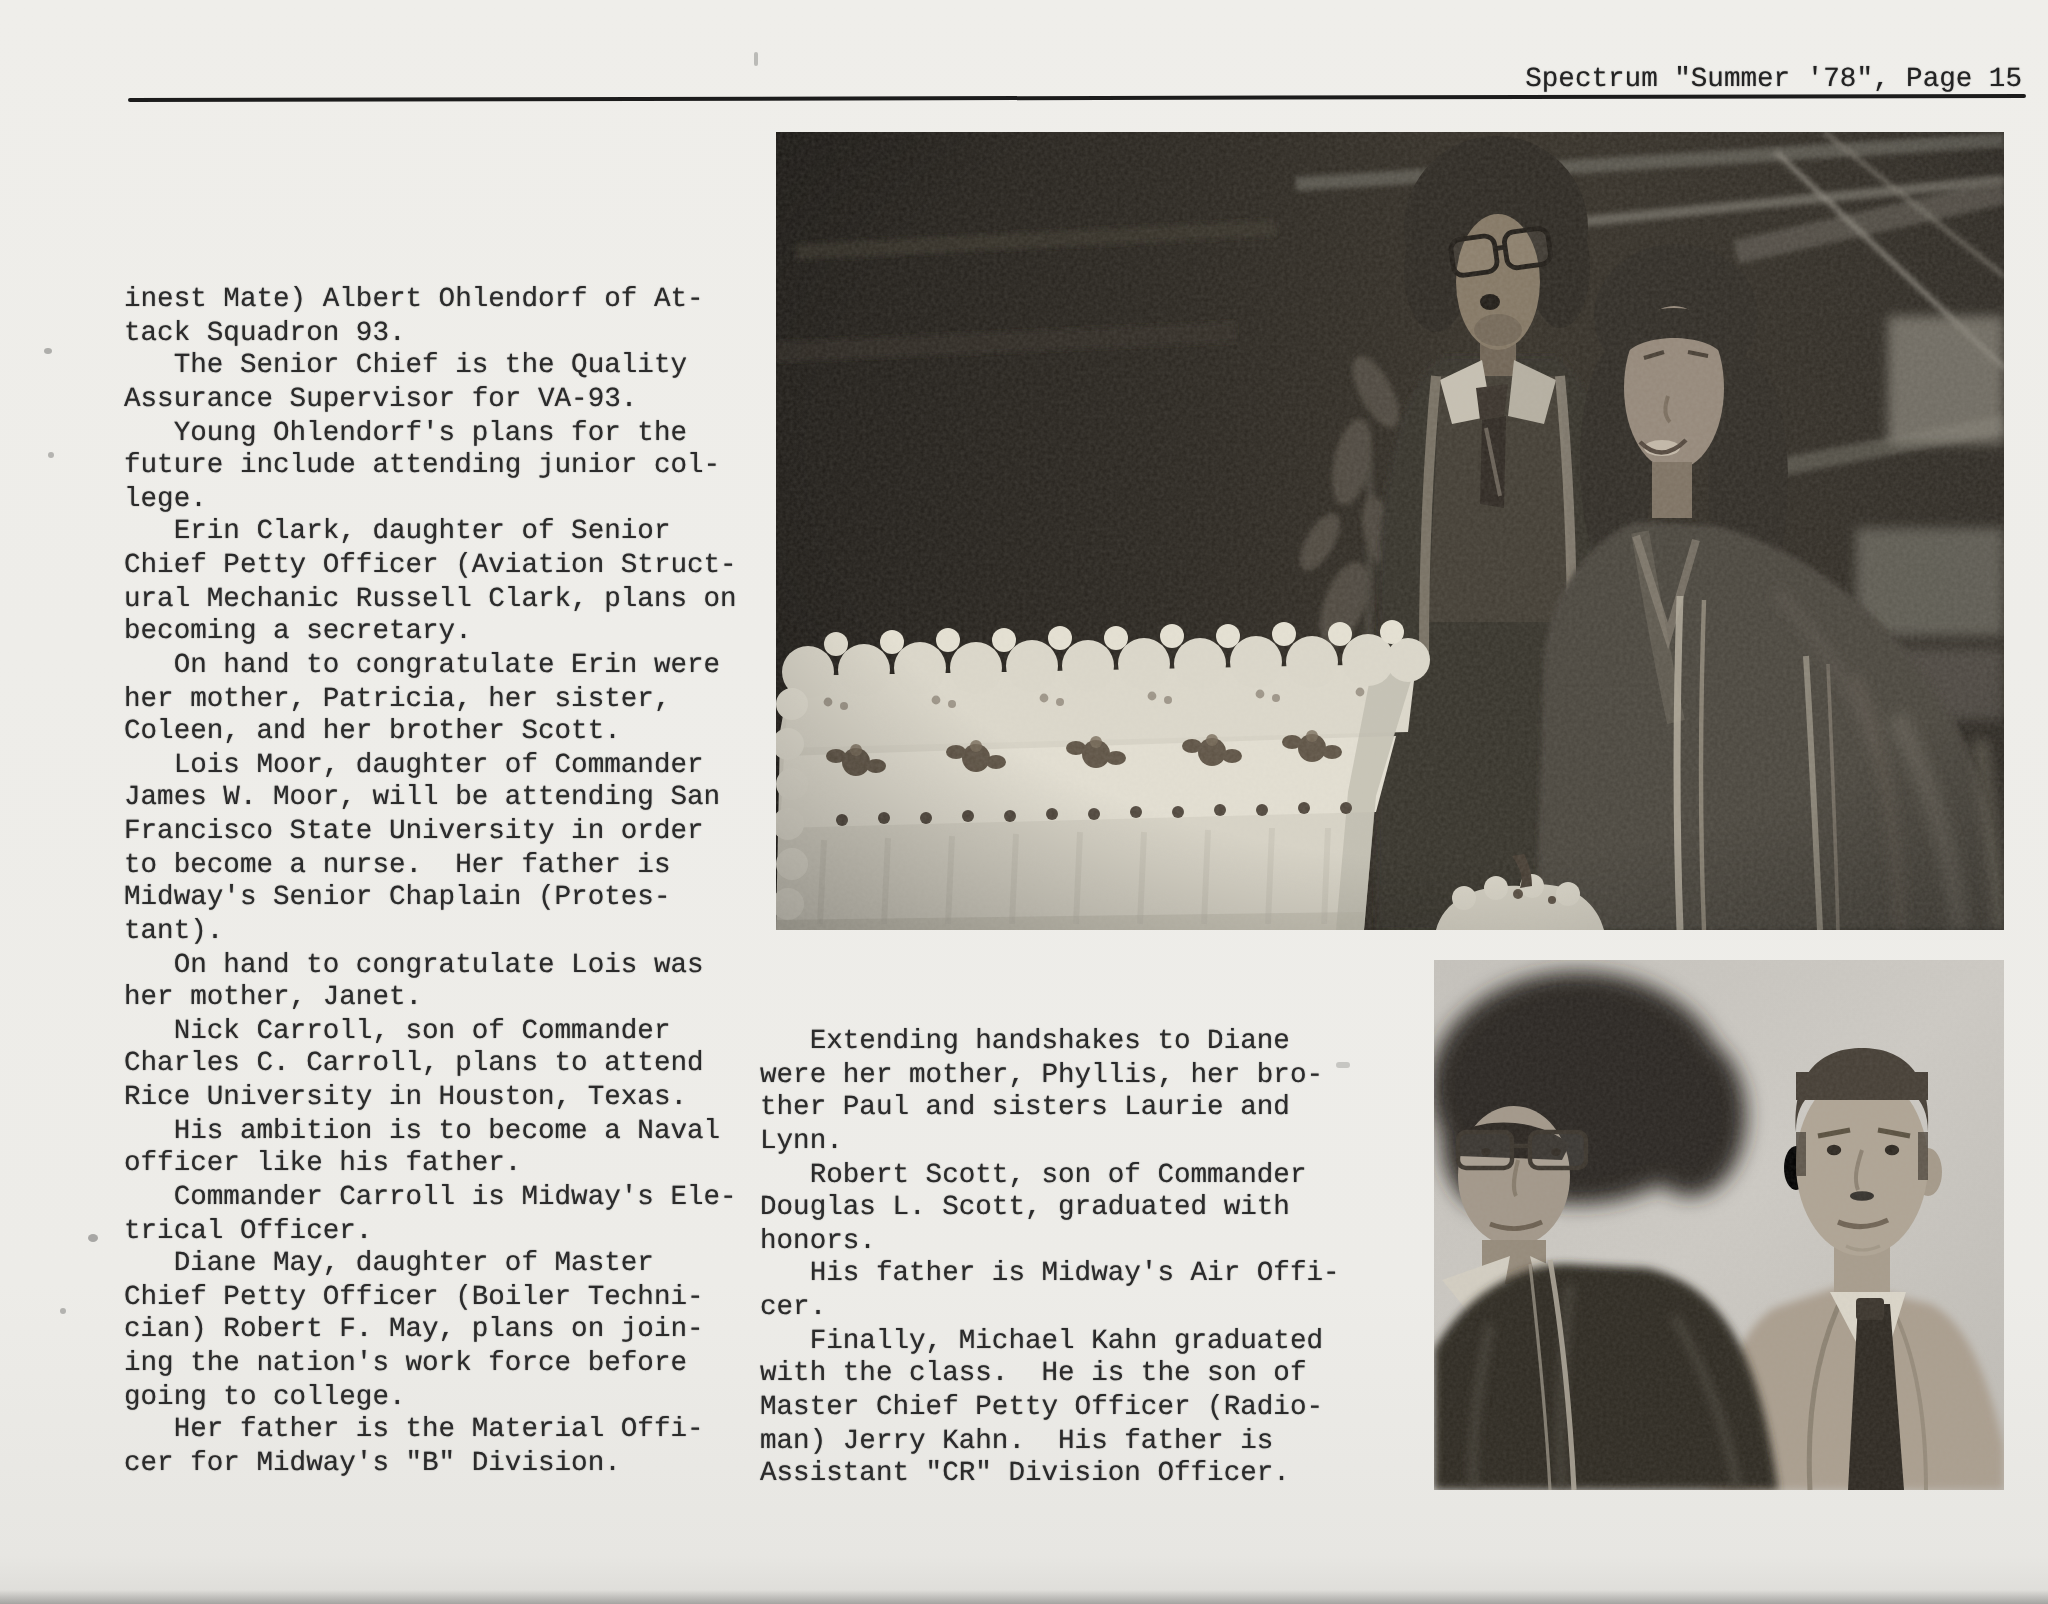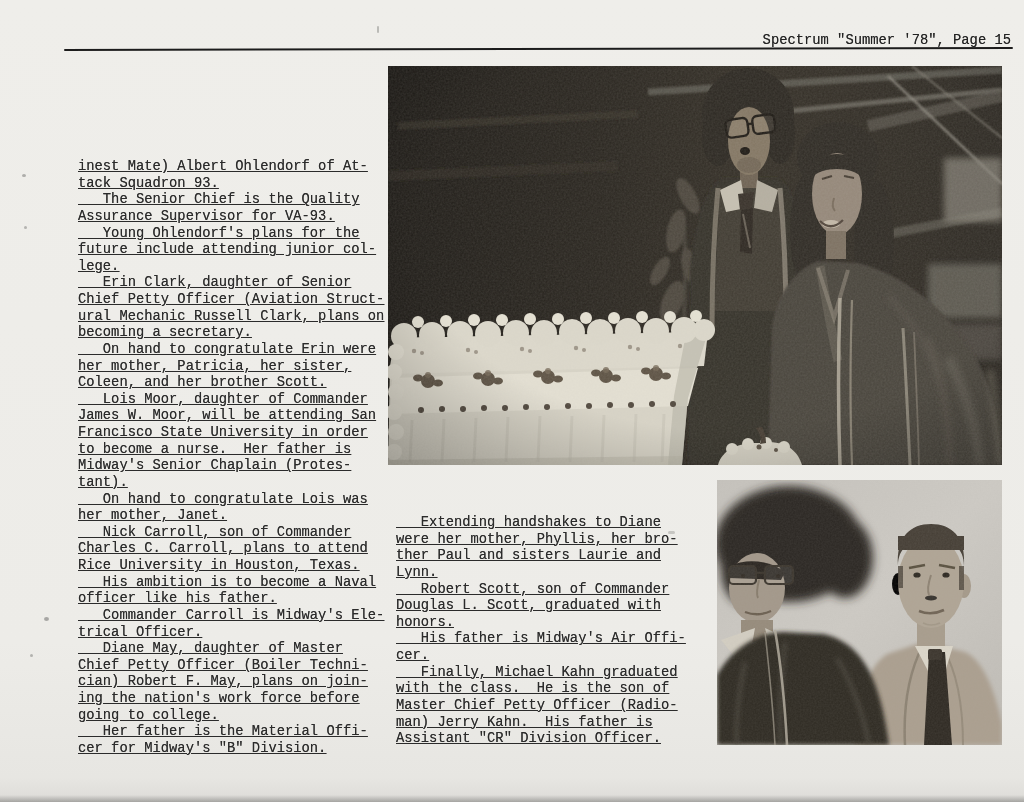--- a/index.html
+++ b/index.html
@@ -11,28 +11,27 @@
   .masthead{
     position:absolute;top:33px;right:13px;
     font-size:13.8px;color:#232323;white-space:pre;
     text-shadow:0 0 .6px rgba(20,20,20,.6);
   }
   .rule{
     position:absolute;left:64px;right:11px;top:48px;height:2.4px;
     background:#1c1c1c;transform:rotate(-0.12deg);border-radius:2px;
   }
   pre.column{
-    position:absolute;margin:16px;white-space:pre;
+    position:absolute;margin:0;white-space:pre;
     font-family:"Liberation Mono","DejaVu Sans Mono",monospace;
     font-size:13.8px;line-height:16.63px;color:#2b2b2b;
     text-shadow:0 0 .6px rgba(25,25,25,.65);
-    text-decoration:underline;
   }
   .column-left{left:62px;top:143px;}
-  .column-middle{left:380px;top:499px;}
+  .column-middle{left:380px;top:514px;}
   figure.photo{position:absolute;margin:0;padding:0;}
   .photo-top{left:388px;top:66px;width:614px;height:399px;}
   .photo-bottom{left:717px;top:480px;width:285px;height:265px;}
   figure.photo svg{display:block;width:100%;height:100%;}
   .speck{position:absolute;background:#6d6d6b;border-radius:50%;}
   .speck.s1{left:22px;top:174px;width:4px;height:3px;opacity:.5;}
   .speck.s2{left:24px;top:226px;width:3px;height:3px;opacity:.45;}
   .speck.s3{left:44px;top:617px;width:5px;height:4px;opacity:.55;}
   .speck.s4{left:30px;top:654px;width:3px;height:3px;opacity:.45;}
   .speck.s5{left:668px;top:531px;width:7px;height:3px;opacity:.3;border-radius:2px;}

